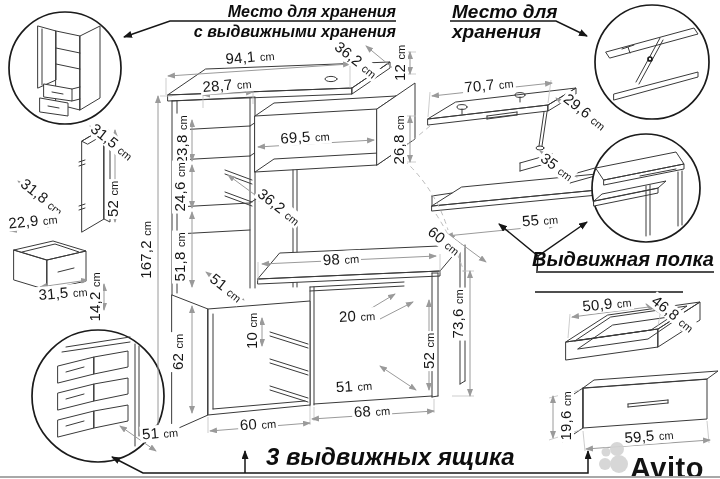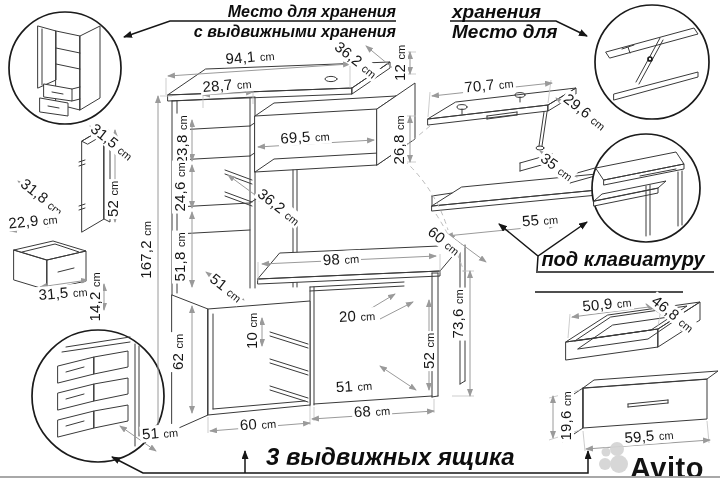--- a/index.html
+++ b/index.html
@@ -235,25 +235,25 @@
 <span class="dim" style="left:607px;top:304px;--r:-6deg"><b>50,9</b> <i>cm</i></span>
 <span class="dim" style="left:673px;top:314px;--r:38deg"><b>46,8</b> <i>cm</i></span>
 <span class="dim" style="left:566px;top:416px;--r:-90deg"><b>19,6</b> <i>cm</i></span>
 <span class="dim" style="left:649px;top:436px;--r:-5deg"><b>59,5</b> <i>cm</i></span>
 
 <div class="ttl t1">
   <div>Место для хранения</div>
   <div>с выдвижными хранения</div>
 </div>
 <div class="ttl t2">
+  <div>Место для</div>
   <div>хранения</div>
-  <div>Место для</div>
 </div>
 <div class="ttl t3">
-  <div>под клавиатуру</div>
+  <div>Выдвижная полка</div>
 </div>
 <div class="ttl t4">3 выдвижных ящика</div>
 
 <div class="wm">
   <svg width="34" height="38">
     <circle cx="10" cy="12" r="4.5" fill="#d4d4d4"></circle>
     <circle cx="21" cy="9" r="7" fill="#d4d4d4"></circle>
     <circle cx="9" cy="24" r="6" fill="#d4d4d4"></circle>
     <circle cx="23" cy="24" r="9" fill="#d4d4d4"></circle>
   </svg>

